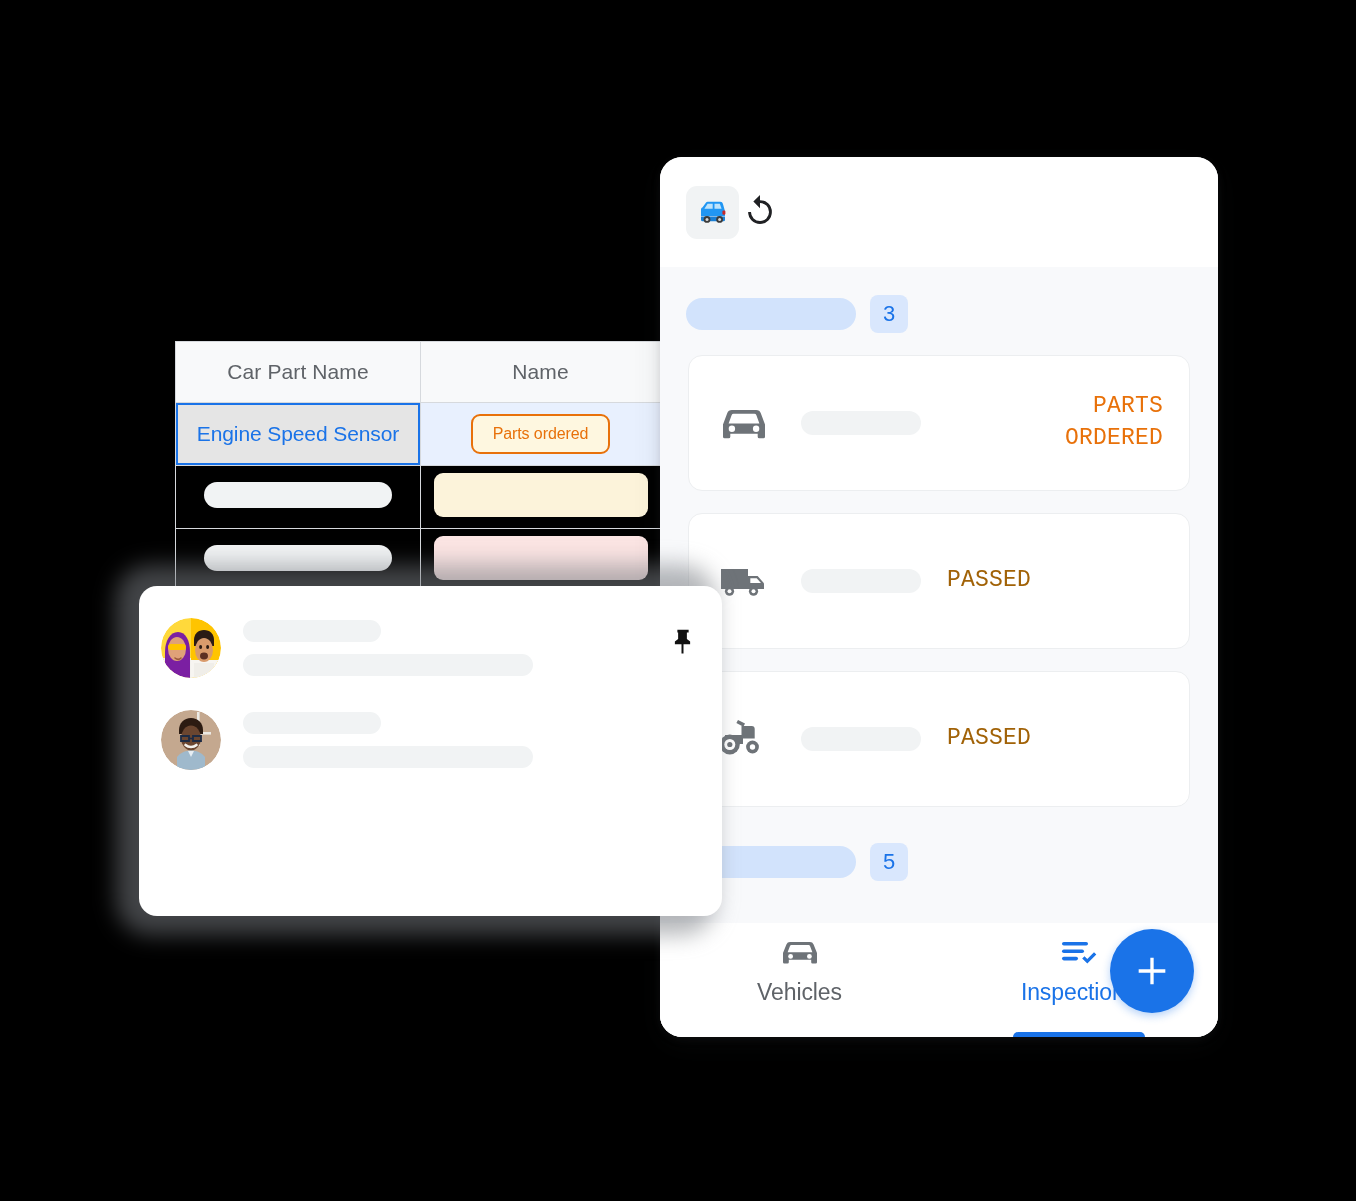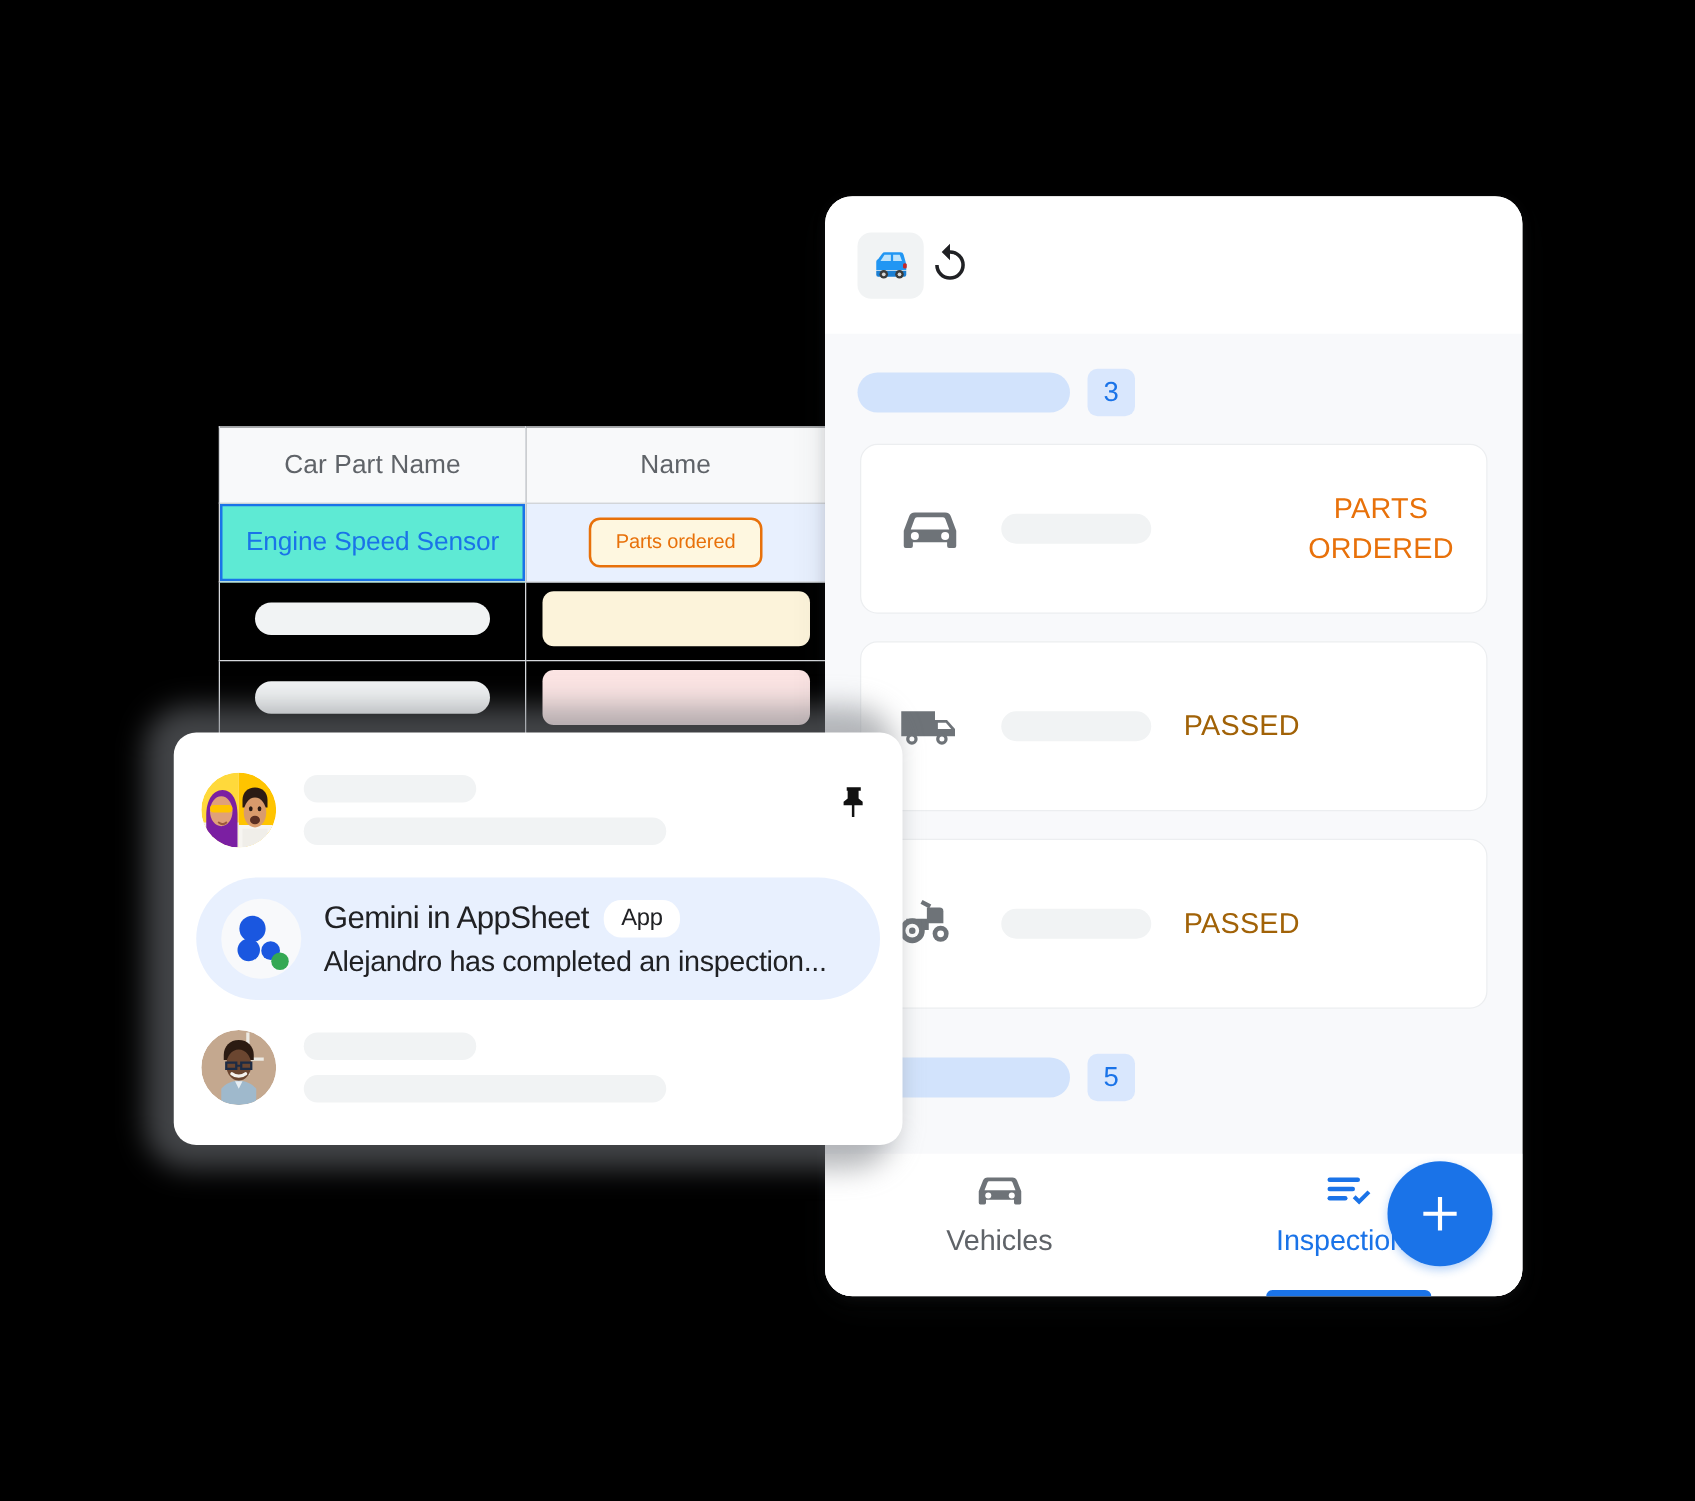--- a/index.html
+++ b/index.html
@@ -43,21 +43,21 @@
     font-weight: 400;
     text-align: center;
     vertical-align: middle;
     letter-spacing: 0.1px;
   }
   .col-a { width: 245px; }
   .col-b { width: 240px; }
 
   .sel-cell {
     height: 62px;
-    background: #5eead4;
+    background: #e5e5e5;
     vertical-align: middle;
     text-align: center;
     box-shadow: inset 0 0 0 2px #1a73e8;
   }
   .sel-text {
     color: #1a73e8;
     font-size: 21px;
     font-weight: 500;
     letter-spacing: -0.1px;
   }
@@ -208,25 +208,26 @@
   .item-ph {
     margin-left: 24px;
     width: 120px;
     height: 24px;
     border-radius: 12px;
     background: #f1f3f4;
     flex: 0 0 auto;
   }
   .item-status {
     margin-left: auto;
-    text-align: center;
+    text-align: right;
     font-size: 23px;
     font-weight: 500;
     letter-spacing: 0.2px;
     line-height: 1.38;
+    font-family: Liberation Mono, monospace;
   }
   .st-orange { color: #e8710a; }
   .st-blue { color: #a16207; margin-left: 26px; }
 
   .filter-row-bottom {
     display: flex;
     align-items: center;
     padding: 14px 0 0 26px;
   }
 
@@ -584,37 +585,20 @@
       <div class="ln ln1"></div>
       <div class="ln ln2"></div>
     </div>
     <div class="pin-btn">
       <svg width="30" height="30" viewBox="0 0 24 24" aria-hidden="true">
         <path d="M7.5 3h9v2.2h-1.4v5.1l2.6 2v2.3h-5.3V22h-1.6v-7.4H5.5v-2.3l2.6-2V5.2H7.5z" fill="#111111"></path>
       </svg>
     </div>
   </div>
 
-  <div class="gemini-row">
-    <div class="gemini-logo">
-      <svg width="64" height="64" viewBox="0 0 64 64" aria-hidden="true">
-        <circle cx="25" cy="24" r="10.5" fill="#1a57e0"></circle>
-        <circle cx="22" cy="41" r="9" fill="#1a57e0"></circle>
-        <circle cx="39.5" cy="41.5" r="7.5" fill="#1a57e0"></circle>
-        <circle cx="47" cy="50" r="7" fill="#34a853"></circle>
-      </svg>
-    </div>
-    <div class="gem-txt">
-      <div class="gem-title-row">
-        <span class="gem-title">Gemini in AppSheet</span>
-        <span class="gem-badge">App</span>
-      </div>
-      <div class="gem-sub">Alejandro has completed an  inspection...</div>
-    </div>
-  </div>
 
   <div class="chat-row">
     <div class="avatar">
       <svg width="60" height="60" viewBox="0 0 60 60" aria-hidden="true">
         <defs>
             <clipPath id="cB">
               <circle cx="30" cy="30" r="30"></circle>
             </clipPath>
           </defs>
         <g clip-path="url(#cB)">

